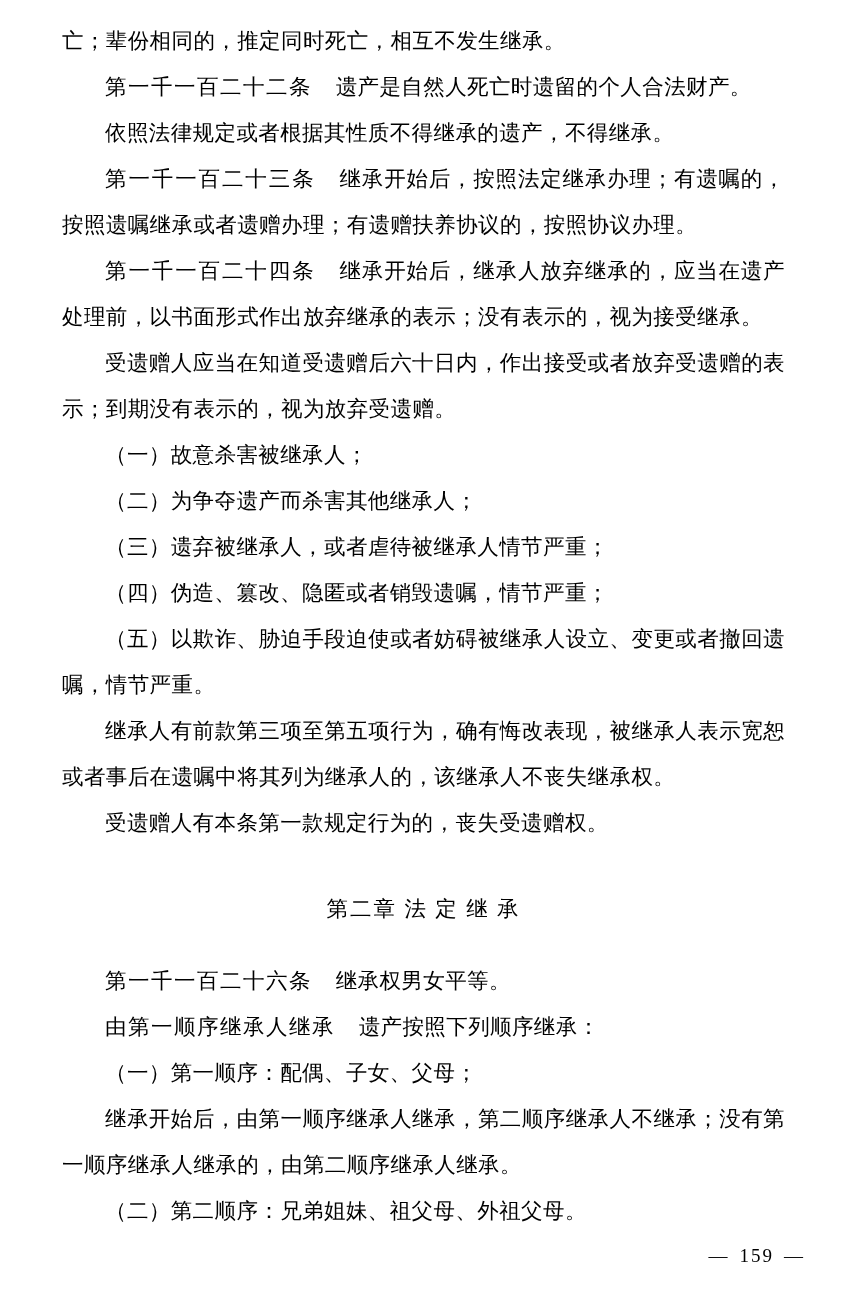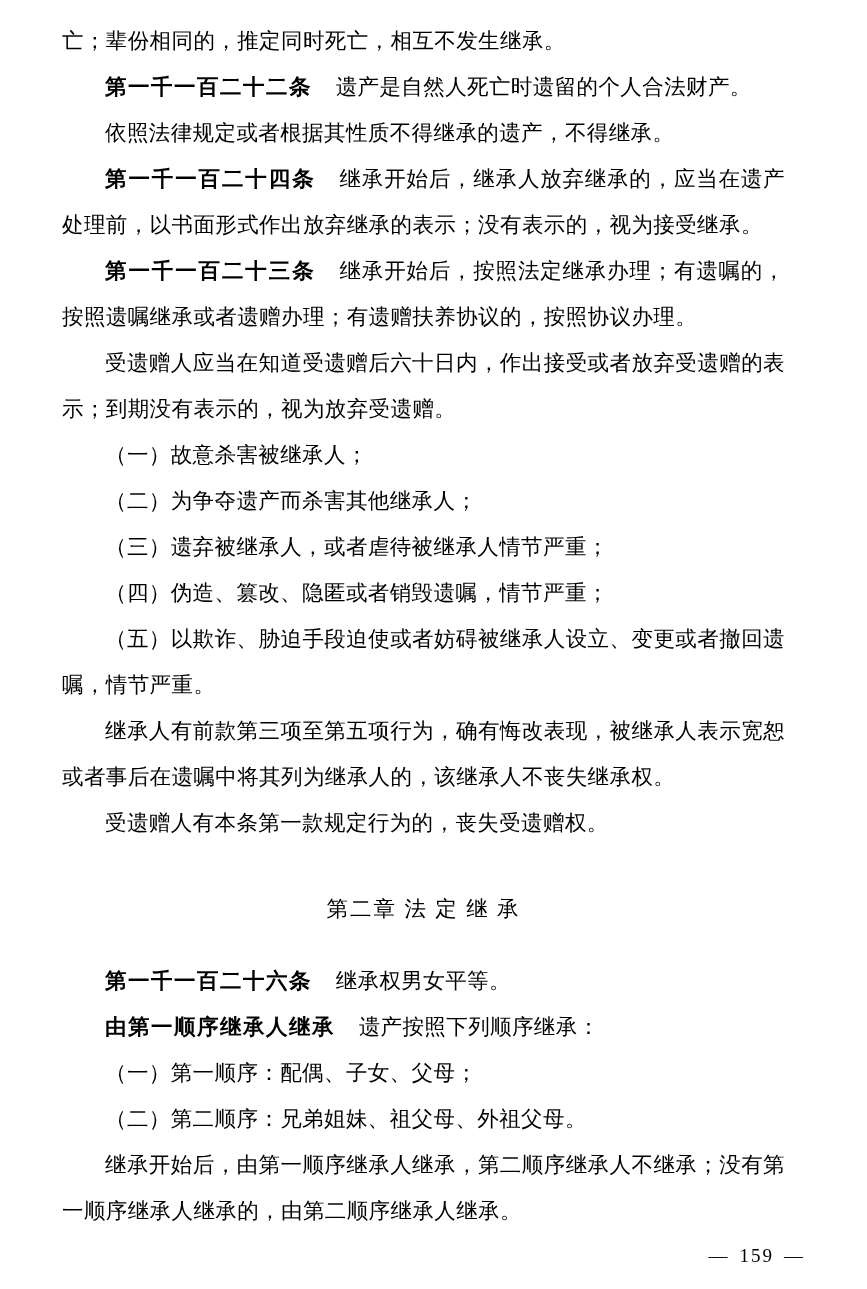--- a/index.html
+++ b/index.html
@@ -30,21 +30,21 @@
     margin: 0;
     letter-spacing: 0.4px;
   }
   .indent {
     text-indent: 2em;
   }
   .noindent {
     text-indent: 0;
   }
   .art {
-    font-weight: bold;
+    font-weight: normal;
     letter-spacing: 1.5px;
   }
   .gap {
     display: inline-block;
     width: 1.1em;
   }
   .chapter-title {
     font-size: 21.5px;
     font-weight: normal;
     text-align: center;
@@ -77,25 +77,25 @@
 
   <p class="para indent">
     <span class="art">第一千一百二十二条</span><span class="gap"></span><span>遗产是自然人死亡时遗留的个人合法财产。</span>
   </p>
 
   <p class="para indent">
     <span>依照法律规定或者根据其性质不得继承的遗产，不得继承。</span>
   </p>
 
   <p class="para indent">
-    <span class="art">第一千一百二十四条</span><span class="gap"></span><span>继承开始后，继承人放弃继承的，应当在遗产处理前，以书面形式作出放弃继承的表示；没有表示的，视为接受继承。</span>
+    <span class="art">第一千一百二十三条</span><span class="gap"></span><span>继承开始后，按照法定继承办理；有遗嘱的，按照遗嘱继承或者遗赠办理；有遗赠扶养协议的，按照协议办理。</span>
   </p>
 
   <p class="para indent">
-    <span class="art">第一千一百二十三条</span><span class="gap"></span><span>继承开始后，按照法定继承办理；有遗嘱的，按照遗嘱继承或者遗赠办理；有遗赠扶养协议的，按照协议办理。</span>
+    <span class="art">第一千一百二十四条</span><span class="gap"></span><span>继承开始后，继承人放弃继承的，应当在遗产处理前，以书面形式作出放弃继承的表示；没有表示的，视为接受继承。</span>
   </p>
 
   <p class="para indent">
     <span>受遗赠人应当在知道受遗赠后六十日内，作出接受或者放弃受遗赠的表示；到期没有表示的，视为放弃受遗赠。</span>
   </p>
 
 
   <p class="para indent">
     <span>（一）故意杀害被继承人；</span>
   </p>
@@ -134,24 +134,24 @@
 
   <p class="para indent">
     <span class="art">由第一顺序继承人继承</span><span class="gap"></span><span>遗产按照下列顺序继承：</span>
   </p>
 
   <p class="para indent">
     <span>（一）第一顺序：配偶、子女、父母；</span>
   </p>
 
   <p class="para indent">
-    <span>（二）第二顺序：兄弟姐妹、祖父母、外祖父母。</span>
+    <span>继承开始后，由第一顺序继承人继承，第二顺序继承人不继承；没有第一顺序继承人继承的，由第二顺序继承人继承。</span>
   </p>
 
   <p class="para indent">
-    <span>继承开始后，由第一顺序继承人继承，第二顺序继承人不继承；没有第一顺序继承人继承的，由第二顺序继承人继承。</span>
+    <span>（二）第二顺序：兄弟姐妹、祖父母、外祖父母。</span>
   </p>
 
   <div class="footer">
     <span class="dash">—</span><span>159</span><span class="dash" style="margin-left:10px;margin-right:0">—</span>
   </div>
 
 </div>
 
 </body></html>

